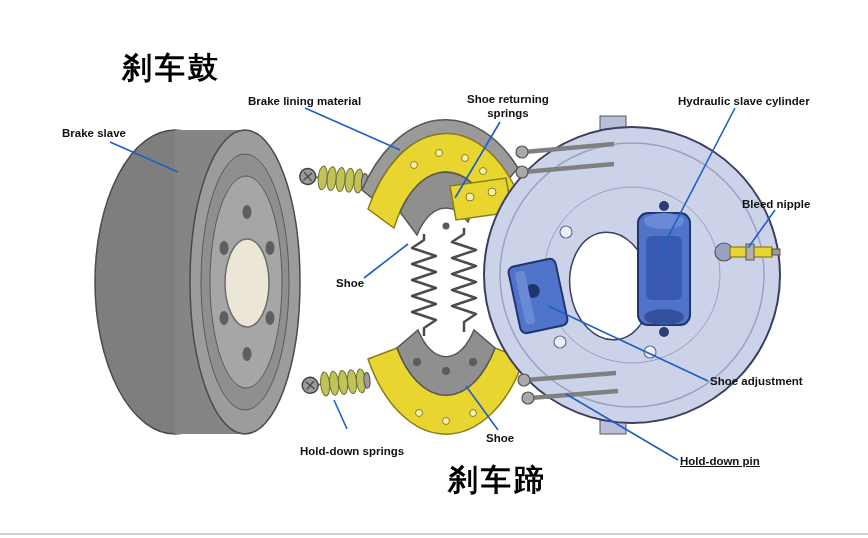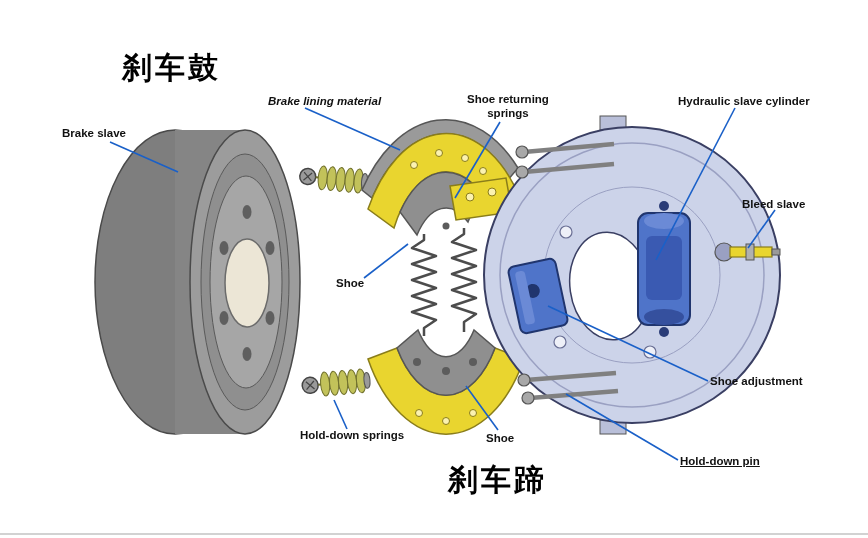--- a/index.html
+++ b/index.html
@@ -174,25 +174,25 @@
       <line x1="347" y1="429" x2="334" y2="400"></line>
       <line x1="498" y1="430" x2="466" y2="386"></line>
       <line x1="678" y1="460" x2="566" y2="394"></line>
     </g>
   </svg>
 
   <div class="cn" style="left:122px; top:48px;">刹车鼓</div>
   <div class="cn" style="left:448px; top:460px;">刹车蹄</div>
 
   <div class="lbl" style="left:62px; top:126px;">Brake slave</div>
-  <div class="lbl" style="left:268px; top:94px;font-style:italic;">Brake lining material</div>
+  <div class="lbl" style="left:248px; top:94px;">Brake lining material</div>
   <div class="lbl" style="left:678px; top:94px;">Hydraulic slave cylinder</div>
   <div class="lbl multiline" style="left:448px; top:92px; width:120px;">Shoe returning
 springs</div>
-  <div class="lbl" style="left:742px; top:197px;">Bleed slave</div>
+  <div class="lbl" style="left:742px; top:197px;">Bleed nipple</div>
   <div class="lbl" style="left:336px; top:276px;">Shoe</div>
   <div class="lbl" style="left:710px; top:374px;">Shoe adjustment</div>
-  <div class="lbl" style="left:300px; top:428px;text-align:center;">Hold-down springs</div>
+  <div class="lbl" style="left:300px; top:444px;text-align:center;">Hold-down springs</div>
   <div class="lbl" style="left:486px; top:431px;">Shoe</div>
   <div class="lbl" style="left:680px; top:454px;text-decoration:underline;">Hold-down pin</div>
 
   <div class="bottom-rule"></div>
 </div>
 
 </body></html>

